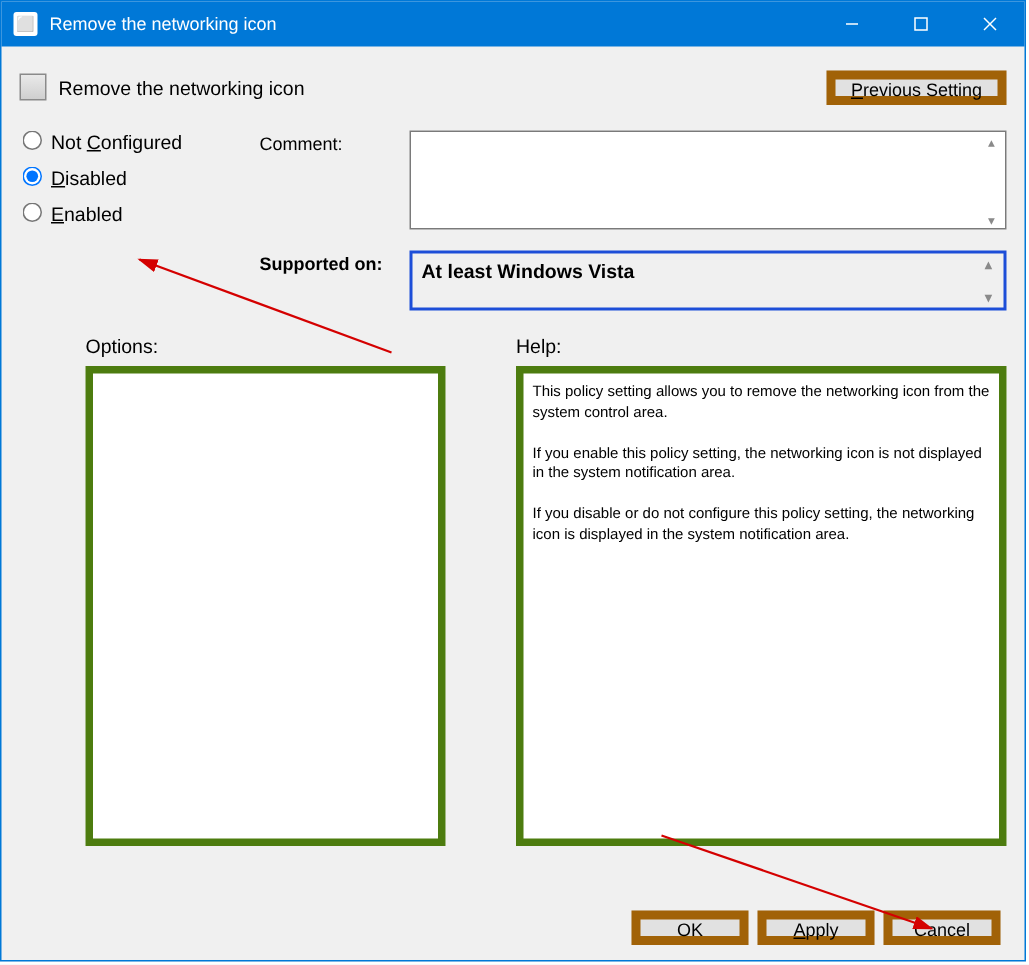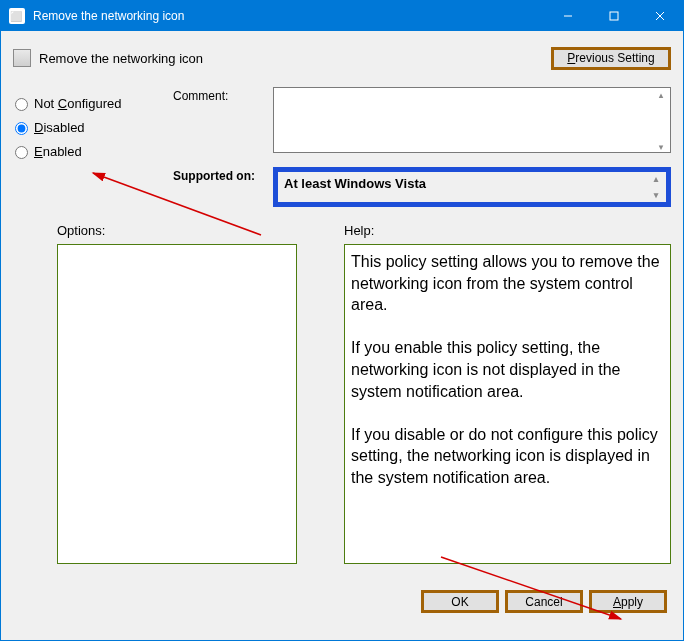--- a/index.html
+++ b/index.html
@@ -58,75 +58,75 @@
     border:1px solid #8a8a8a;
     display:inline-block;
   }
   .header-row .setting-name { font-size:13px; }
   .header-row .spacer { flex:1; }
   .btn {
     height:23px;
     min-width:100px;
     padding:0 10px;
     background:#e1e1e1;
-    border:3px solid #a16207;
+    border:6px solid #a16207;
     font-family:inherit;
     font-size:12px;
     cursor:pointer;
   }
   .header-row .btn { width:120px; margin-left:6px; }
 
   .radio-area {
     margin-top:12px;
     display:flex;
   }
   .radio-col { width:160px; }
-  .radio-item { display:flex; align-items:flex-end; height:24px; font-size:13px; }
+  .radio-item { display:flex; align-items:flex-start; height:24px; font-size:13px; }
   .radio-item input { margin:0 6px 0 2px; }
   .label-col { width:100px; padding-top:2px; font-size:12px; }
   .field-col { flex:1; }
   .comment-box {
     width:100%; height:66px; resize:none;
     font-family:inherit; font-size:12px;
     border:1px solid #7a7a7a;
     padding:2px;
     background:#fff;
   }
   .supported-row { display:flex; margin-top:8px;font-weight:bold; }
   .supported-box {
     flex:1; height:40px;
-    border:5px solid #1d4ed8;
+    border:2px solid #1d4ed8;
     background:#f0f0f0;
     padding:4px 20px 4px 6px;
     font-size:13px;
     position:relative;
     color:#000;
   }
   .scroll-stub {
     position:absolute; right:2px; top:2px; bottom:2px; width:16px;
     display:flex; flex-direction:column; justify-content:space-between;
     color:#8a8a8a; font-size:9px; align-items:center;
   }
 
   .lower {
     flex:1; display:flex; gap:26px; margin-top:16px;
   }
   .col { display:flex; flex-direction:column; }
   .col.left { width:284px;padding-left:44px; }
   .col.right { flex:1;padding-left:21px; }
   .col .lbl { font-size:13px; margin-bottom:6px; }
   .panel {
-    flex:1; border:1px solid #4d7c0f; background:#fff;
-    padding:6px; font-size:16px; line-height:1.35;
+    flex:1; border:5px solid #4d7c0f; background:#fff;
+    padding:6px; font-size:10px; line-height:1.35;
     overflow:auto;
   }
   .panel.left-panel { background:#fff; }
 
   .footer {
-    height:40px; display:flex; align-items:flex-start; justify-content:flex-end;
+    height:40px; display:flex; align-items:flex-end; justify-content:flex-end;
     gap:6px; padding-right:4px;margin-top:26px;
   }
   .footer .btn { width:78px; min-width:78px; }
 
   .u { text-decoration: underline; }
 
   
   .annot { position:absolute; pointer-events:none; }
 </style>
 </head>
@@ -209,22 +209,22 @@
         <div class="panel left-panel"></div>
       </div>
       <div class="col right">
         <div class="lbl">Help:</div>
         <div class="panel" id="help-panel">This policy setting allows you to remove the networking icon from the system control area.<br>&nbsp;<br>If you enable this policy setting, the networking icon is not displayed in the system notification area.<br>&nbsp;<br>If you disable or do not configure this policy setting, the networking icon is displayed in the system notification area.</div>
       </div>
     </div>
 
     <div class="footer">
       <button class="btn">OK</button>
+      <button class="btn"><span class="u">A</span>pply</button>
       <button class="btn">Cancel</button>
-      <button class="btn"><span class="u">A</span>pply</button>
     </div>
 
   </div>
 
   <svg class="annot" style="left:0;top:0;" width="684" height="641">
     <defs>
       <marker id="ah" markerWidth="10" markerHeight="10" refX="8" refY="3" orient="auto">
         <path d="M0,0 L9,3 L0,6 Z" fill="#d40000"></path>
       </marker>
     </defs>

